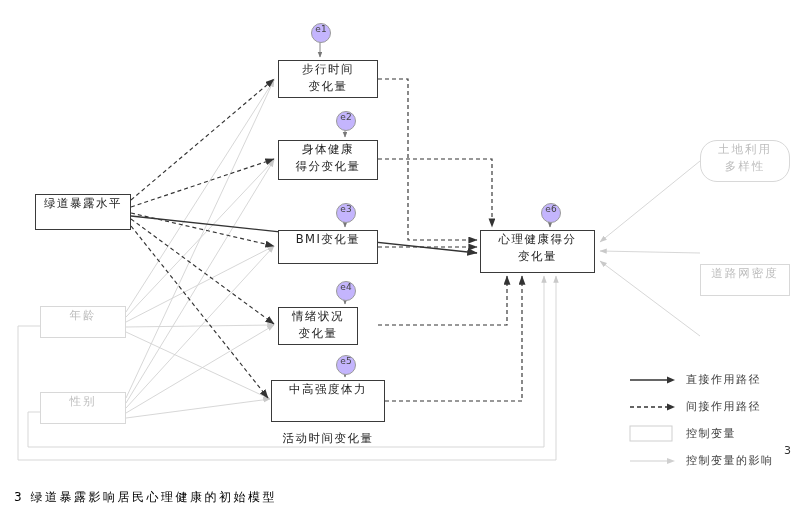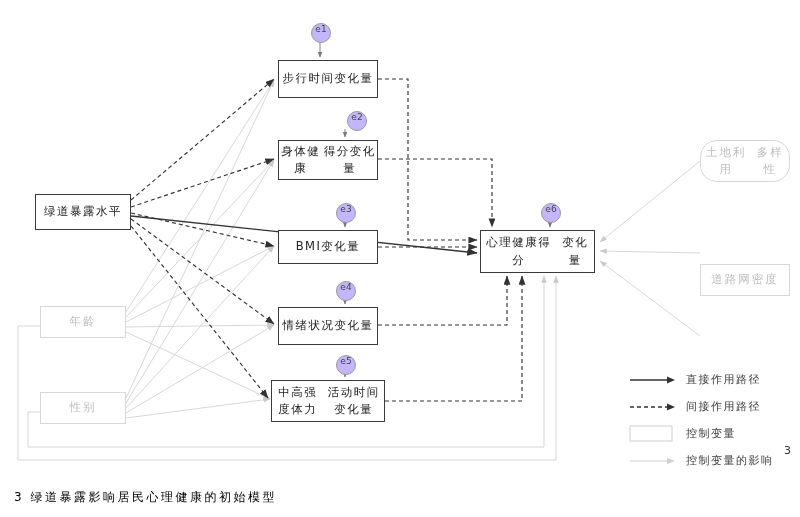--- a/index.html
+++ b/index.html
@@ -2,21 +2,21 @@
 <html><head>
 <meta charset="utf-8">
 <style>
   html,body{margin:0;padding:0;background:#fff;}
   .canvas{
     position:relative;width:800px;height:517px;background:#ffffff;
     font-family:"DejaVu Sans","Liberation Sans",sans-serif;overflow:hidden;
   }
   svg.wires{position:absolute;left:0;top:0;z-index:1;}
   .node{
-    position:absolute;display:flex;flex-direction:row;align-items:center;justify-content:center;
+    position:absolute;display:flex;flex-direction:column;align-items:center;justify-content:flex-start;
     background:#fff;border:1.2px solid #3a3a3a;box-sizing:border-box;
     font-size:11.5px;color:#222;letter-spacing:1.5px;line-height:1.5;text-align:center;z-index:2;
   }
   .node.ctrl{border:1px solid #d8d8d8;color:#bdbdbd;letter-spacing:2px;}
   .ecirc{
     position:absolute;width:18px;height:18px;border:1px solid #9a9a9a;border-radius:50%;
     background:#c4b5fd;font-size:9px;color:#444;display:flex;align-items:flex-start;justify-content:center;z-index:2;
   }
   .legend{position:absolute;left:628px;top:366px;z-index:2;}
   .legend-row{display:flex;align-items:center;height:27px;}
@@ -107,26 +107,26 @@
 
   <div class="node" style="left:278px;top:140px;width:100px;height:40px;">
     <span>身体健康</span>
     <span>得分变化量</span>
   </div>
 
   <div class="node" style="left:278px;top:230px;width:100px;height:34px;">
     <span>BMI变化量</span>
   </div>
 
-  <div class="node" style="left:278px;top:307px;width:100px;height:38px;">
+  <div class="node" style="left:278px;top:307px;width:80px;height:38px;">
     <span>情绪状况</span>
     <span>变化量</span>
   </div>
 
-  <div class="node" style="left:271px;top:380px;width:114px;height:42px;">
+  <div class="node" style="left:271px;top:380px;width:114px;height:42px;gap:32px;">
     <span>中高强度体力</span>
     <span>活动时间变化量</span>
   </div>
 
   <div class="node" style="left:480px;top:230px;width:115px;height:43px;">
     <span>心理健康得分</span>
     <span>变化量</span>
   </div>
 
   <div class="node ctrl" style="left:700px;top:140px;width:90px;height:42px;border-radius:17px;">
@@ -135,21 +135,21 @@
   </div>
 
   <div class="node ctrl" style="left:700px;top:237px;width:90px;height:32px;margin-top:27px;">
     <span>道路网密度</span>
   </div>
 
 
   <div class="ecirc" style="left:311px;top:23px;">
       <span>e1</span>
     </div>
-  <div class="ecirc" style="left:336px;top:111px;margin-left:11px;">
+  <div class="ecirc" style="left:336px;top:111px;">
       <span>e2</span>
     </div>
   <div class="ecirc" style="left:336px;top:203px;">
       <span>e3</span>
     </div>
   <div class="ecirc" style="left:336px;top:281px;">
       <span>e4</span>
     </div>
   <div class="ecirc" style="left:336px;top:355px;">
       <span>e5</span>

